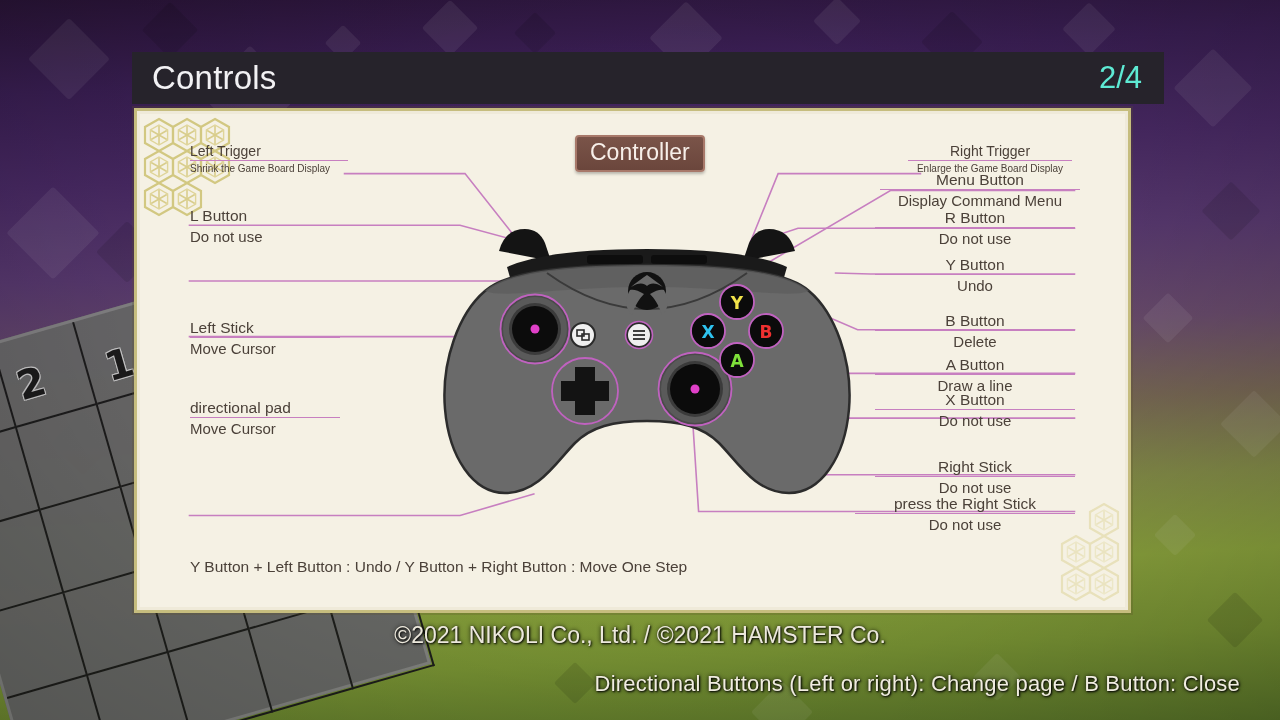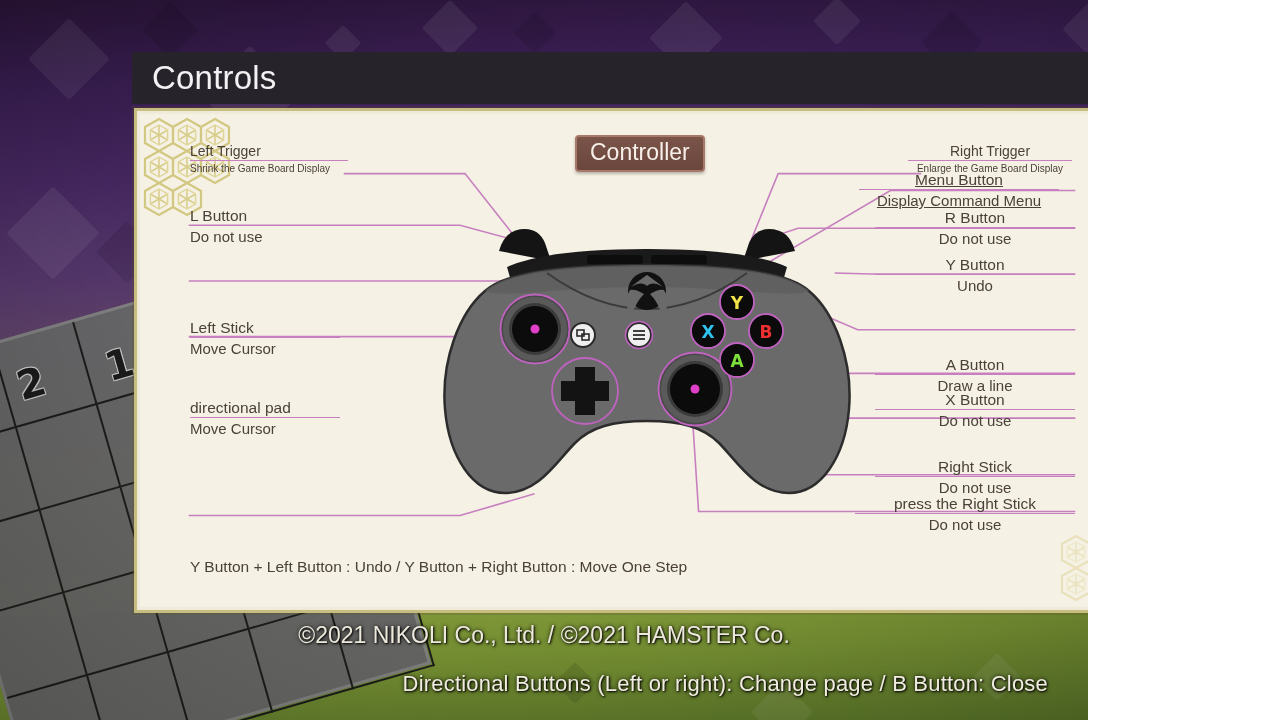--- a/index.html
+++ b/index.html
@@ -5,21 +5,21 @@
   * { box-sizing: border-box; margin: 0; padding: 0; }
   html, body {
     width: 1280px; height: 720px;
     overflow: hidden;
     font-family: "Liberation Sans", sans-serif;
   }
 
   
   .stage {
     position: relative;
-    width: 1088px; height: 720px;
+    width: 1280px; height: 720px;
     background: linear-gradient(177deg,
         #2a1438 0%,
         #3b1f55 12%,
         #4a2a66 24%,
         #5a3a72 36%,
         #6b4d6e 48%,
         #7a6a56 58%,
         #87904a 68%,
         #8fa83f 78%,
         #7e9a36 88%,
@@ -441,38 +441,43 @@
       <div class="rule"></div>
       <div class="desc">Move Cursor</div>
     </div>
 
     <div class="callout left" style="left:53px; top:288px; width:150px;">
       <div class="lbl">directional pad</div>
       <div class="rule"></div>
       <div class="desc">Move Cursor</div>
     </div>
 
-    <div class="callout right" style="right:69px; top:60px; width:200px;text-decoration:underline;">
+    <div class="callout right" style="right:48px; top:60px; width:200px;">
       <div class="lbl">Menu Button</div>
       <div class="rule"></div>
       <div class="desc">Display Command Menu</div>
     </div>
 
     <div class="callout right" style="right:53px; top:98px; width:200px;">
       <div class="lbl">R Button</div>
       <div class="rule"></div>
       <div class="desc">Do not use</div>
     </div>
 
     <div class="callout right" style="right:53px; top:145px; width:200px;">
       <div class="lbl">Y Button</div>
       <div class="rule"></div>
       <div class="desc">Undo</div>
     </div>
 
+    <div class="callout right" style="right:53px; top:201px; width:200px;">
+      <div class="lbl">B Button</div>
+      <div class="rule"></div>
+      <div class="desc">Delete</div>
+    </div>
 
     <div class="callout right" style="right:53px; top:245px; width:200px;">
       <div class="lbl">A Button</div>
       <div class="rule"></div>
       <div class="desc">Draw a line</div>
     </div>
 
     <div class="callout right" style="right:53px; top:280px; width:200px;">
       <div class="lbl">X Button</div>
       <div class="rule"></div>

